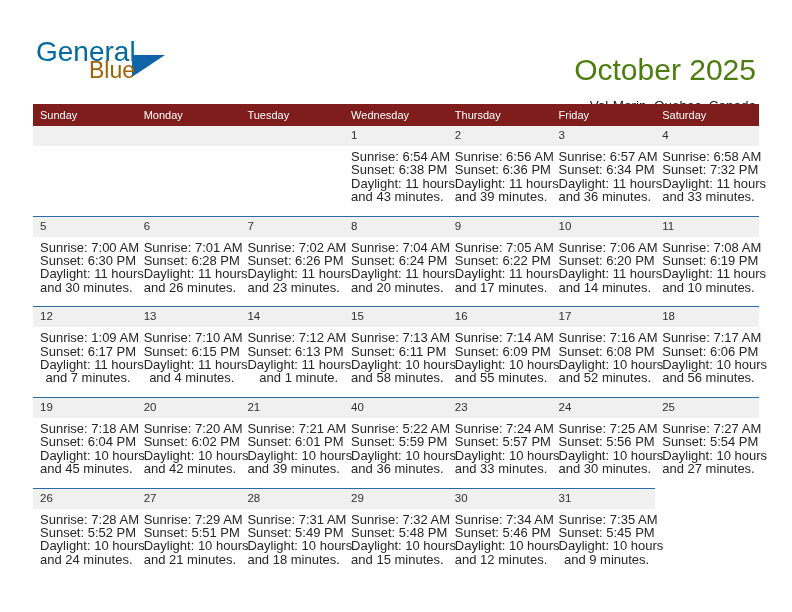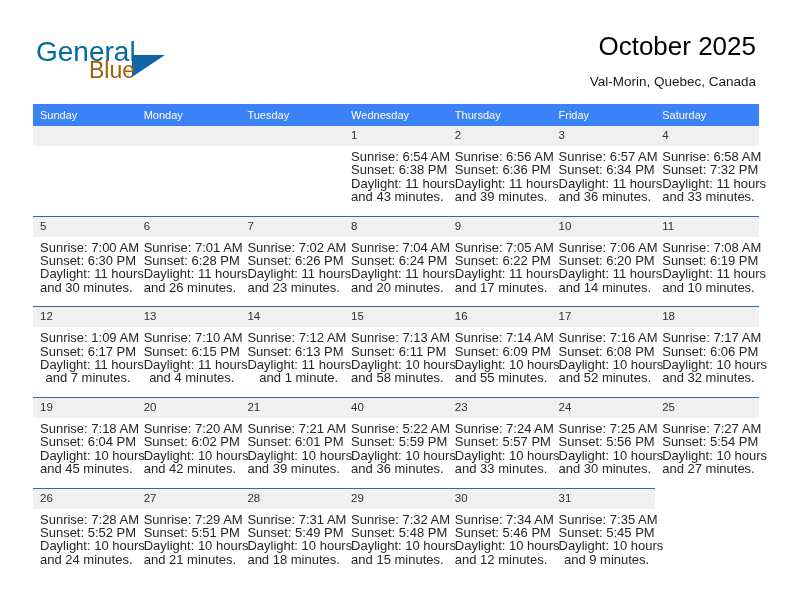--- a/index.html
+++ b/index.html
@@ -64,45 +64,46 @@
     border-bottom: 22px solid transparent;
   }
 
   .title-block {
     position: absolute;
     right: 36px;
     top: 30px;
     text-align: right;
   }
   .cal-title {
-    font-size: 26px;
+    font-size: 30px;
     font-weight: normal;
-    color: #000000;
+    color: #4d7c0f;
     line-height: 32px;
     white-space: nowrap;
+    margin-top: 24px;
   }
   .cal-subtitle {
     font-size: 13.5px;
     color: #1a1a1a;
     line-height: 20px;
     margin-top: 10px;
     white-space: nowrap;
   }
 
   
   .calendar {
     position: absolute;
     left: 33px;
     top: 104px;
     width: 726px;
     border-collapse: collapse;
     table-layout: fixed;
   }
   .calendar th {
-    background: #3b82f6;
+    background: #7f1d1d;
     color: #ffffff;
     font-size: 11px;
     font-weight: normal;
     text-align: left;
     padding: 5px 0 5px 7px;
     height: 11px;
     border: none;
   }
   .calendar td {
     width: 103.7px;
@@ -359,21 +360,21 @@
               <div>Daylight: 10 hours</div>
               <div>and 52 minutes.</div>
             </div>
           </td>
           <td>
             <div class="daynum">18</div>
             <div class="cell-body">
               <div>Sunrise: 7:17 AM</div>
               <div>Sunset: 6:06 PM</div>
               <div>Daylight: 10 hours</div>
-              <div>and 32 minutes.</div>
+              <div>and 56 minutes.</div>
             </div>
           </td>
         </tr>
         <tr>
           <td>
             <div class="daynum">19</div>
             <div class="cell-body">
               <div>Sunrise: 7:18 AM</div>
               <div>Sunset: 6:04 PM</div>
               <div>Daylight: 10 hours</div>

